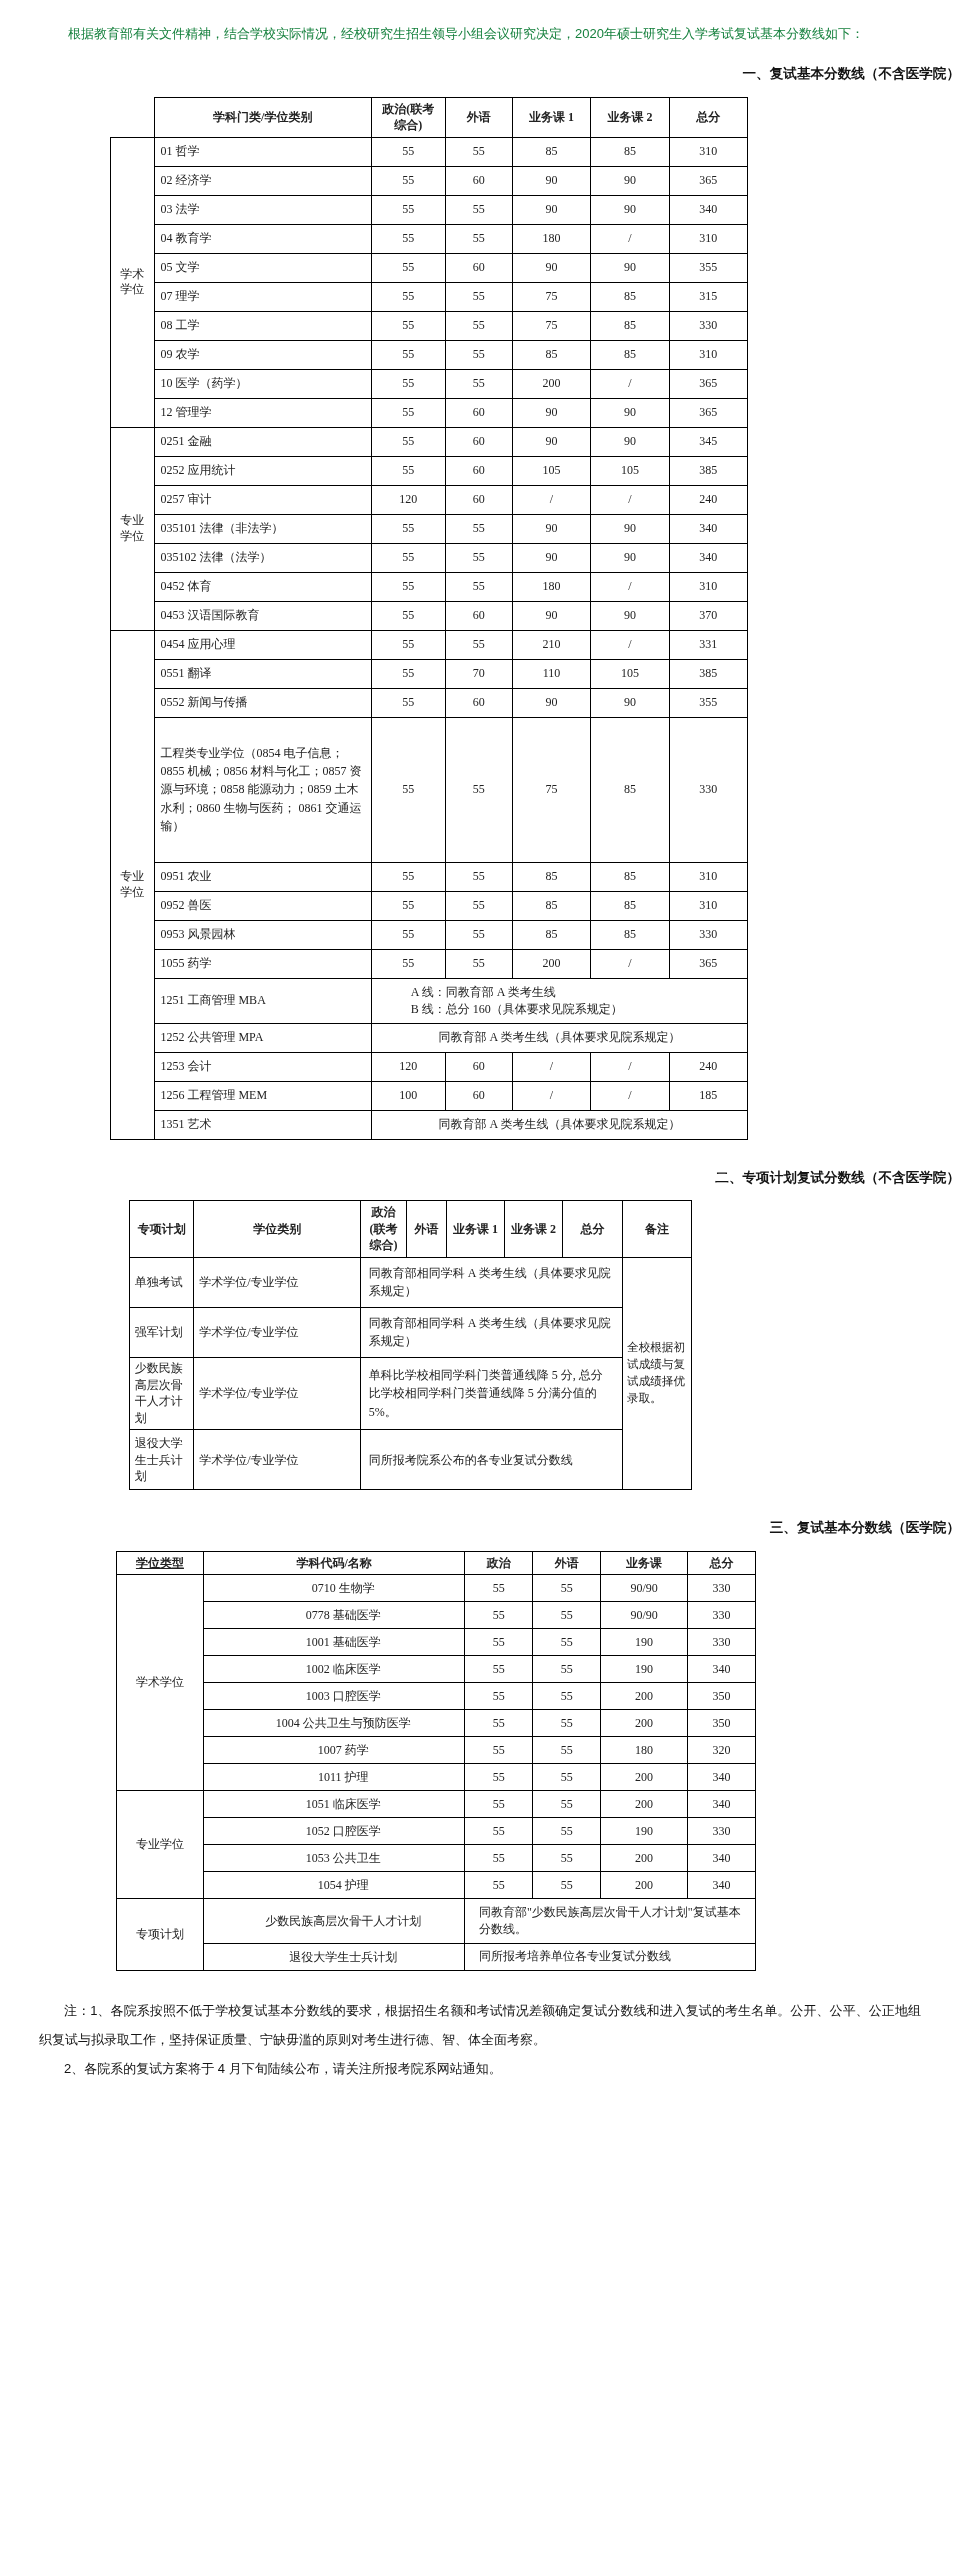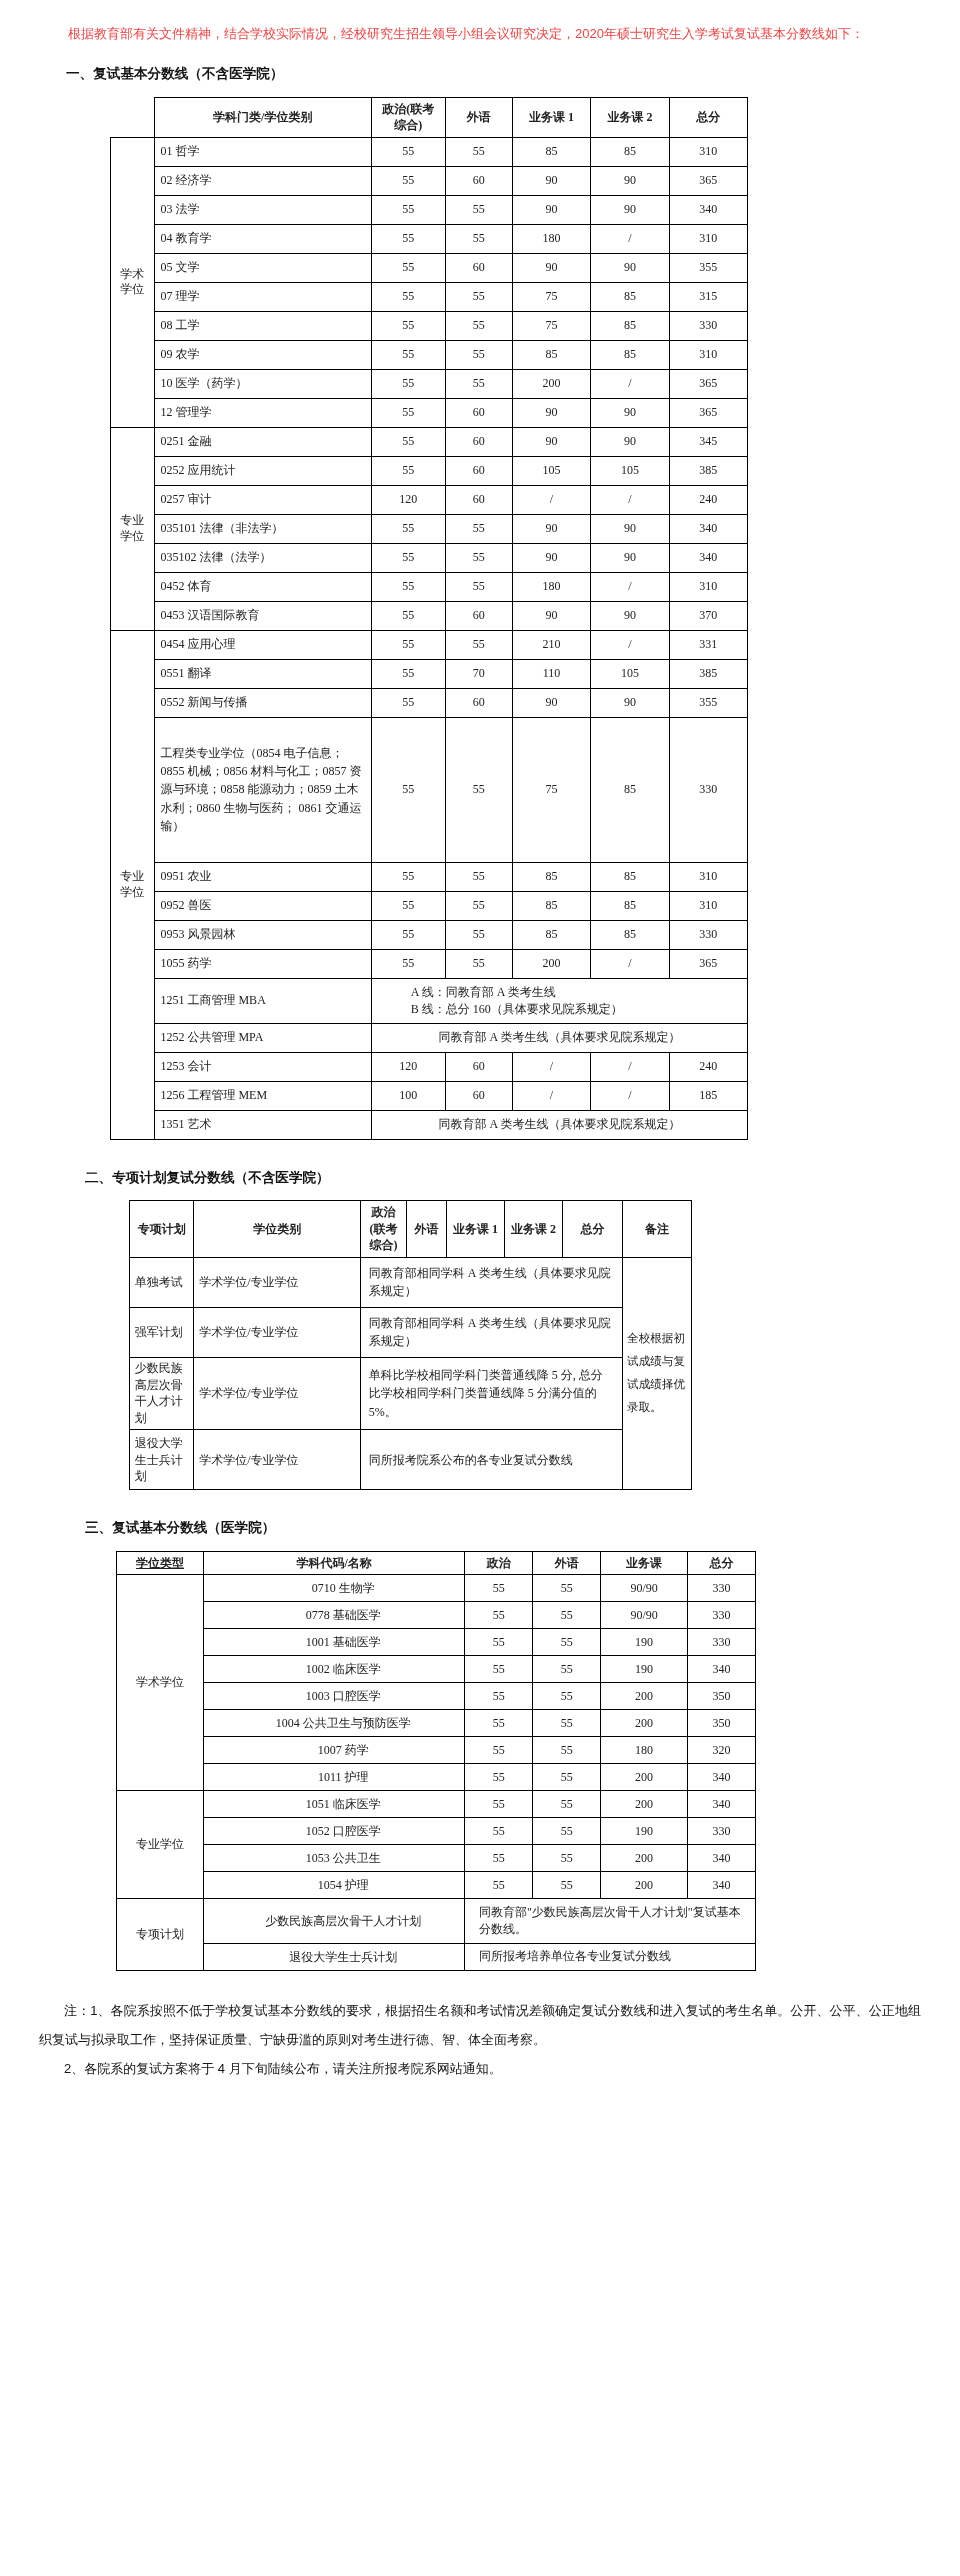--- a/index.html
+++ b/index.html
@@ -15,32 +15,33 @@
   }
   .page { width: 960px; padding: 0; position: relative; }
 
   
   .intro {
     font-family: "Liberation Sans", "DejaVu Sans", sans-serif;
     font-size: 13px;
     line-height: 29px;
     padding: 5.8px 39px 0 39px;
     text-align: justify;
-    color: #ef4444;
+    color: #15803d;
   }
   .intro .indent { display:inline-block; width: 29px; }
 
   
   .sec-head {
     font-family: "Liberation Sans", "DejaVu Sans", sans-serif;
     font-size: 13.6px;
     font-weight: bold;
     color: #141414;
     margin: 17.5px 0 13.6px 0;
     padding-left: 66px;
+    text-align: right;
   }
   .sec-head.s2 { padding-left: 85px; margin-top: 29px; }
   .sec-head.s3 { padding-left: 85px; margin-top: 29px; }
 
   
   table {
     border-collapse: collapse;
     font-size: 12px;
     color: #222;
   }
@@ -87,21 +88,21 @@
   #tbl2 td { }
   #tbl2 td.wide { text-align: left; padding: 3.9px 7.8px; line-height: 18.4px; margin-left: 6px; }
   #tbl2 .c1 { width: 60px; }
   #tbl2 .c2 { width: 155px; }
   #tbl2 .c3 { width: 43px; }
   #tbl2 .c4 { width: 37px; }
   #tbl2 .c5 { width: 54px; }
   #tbl2 .c6 { width: 54px; }
   #tbl2 .c7 { width: 56px; }
   #tbl2 .c8 { width: 64px; }
-  #tbl2 .remark { text-align:left; padding: 3.9px 3.9px; line-height: 23px; font-size: 11.6px; margin-top: 40px;}
+  #tbl2 .remark { text-align:left; padding: 3.9px 3.9px; line-height: 17px; font-size: 11.6px; margin-top: 40px;}
 
   
   #tbl3 { width: 640px; }
   #tbl3 th { text-align:center; font-weight: bold; }
   #tbl3 td { text-align:center; height: 27px; }
   #tbl3 td.name { text-align:center; padding-left: 23px; }
   #tbl3 td.grp { width: 87px; }
   #tbl3 .d1 { width: 87px; text-decoration: underline; }
   #tbl3 .d2 { width: 262px; }
   #tbl3 .d3 { width: 68px; }

